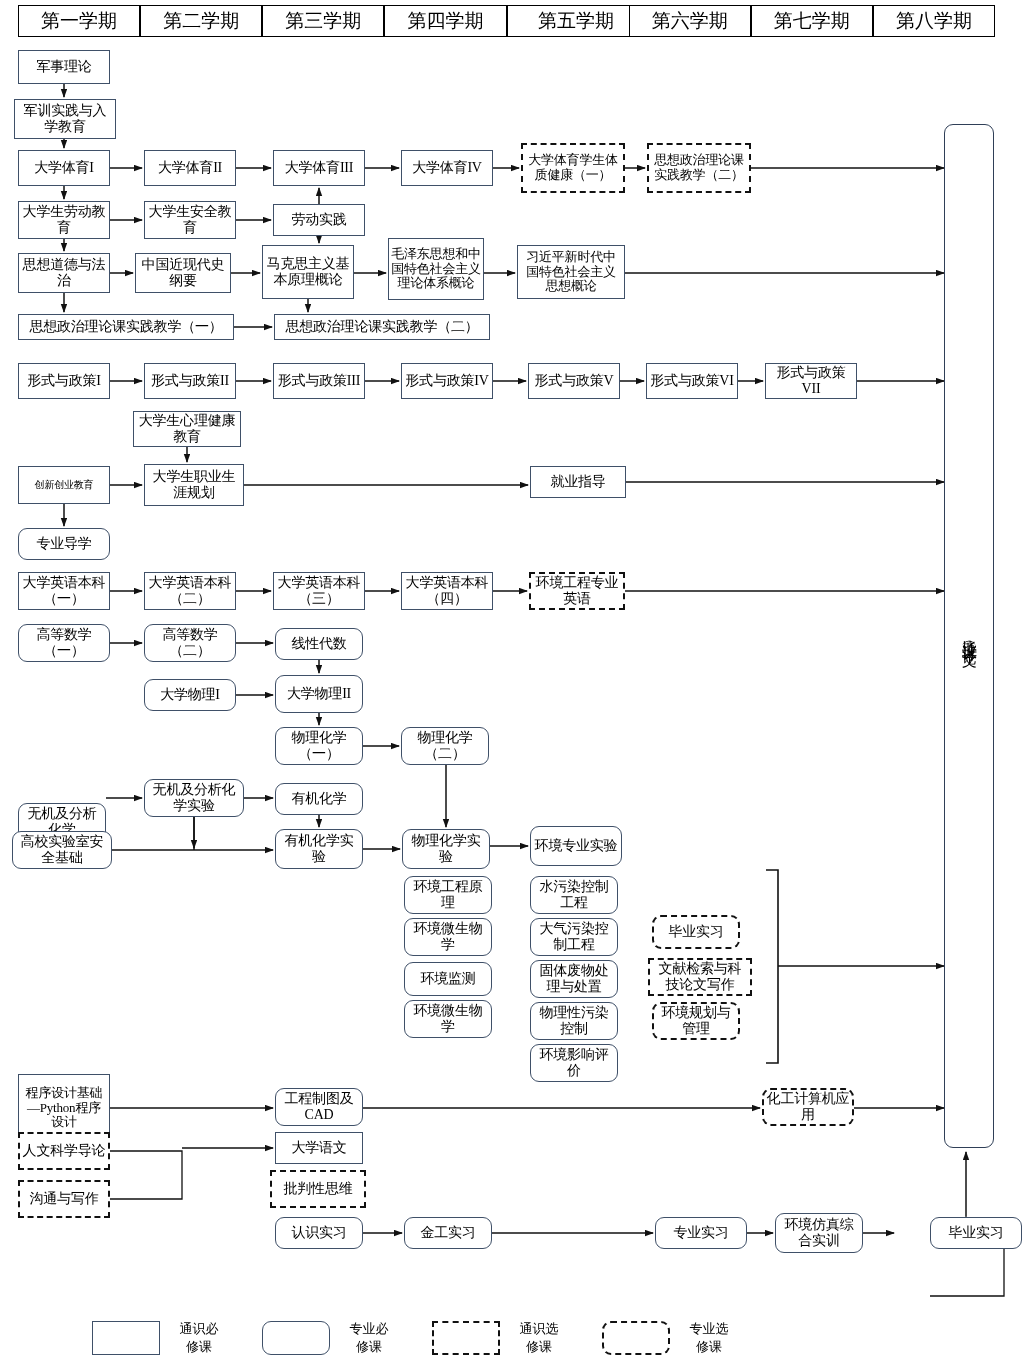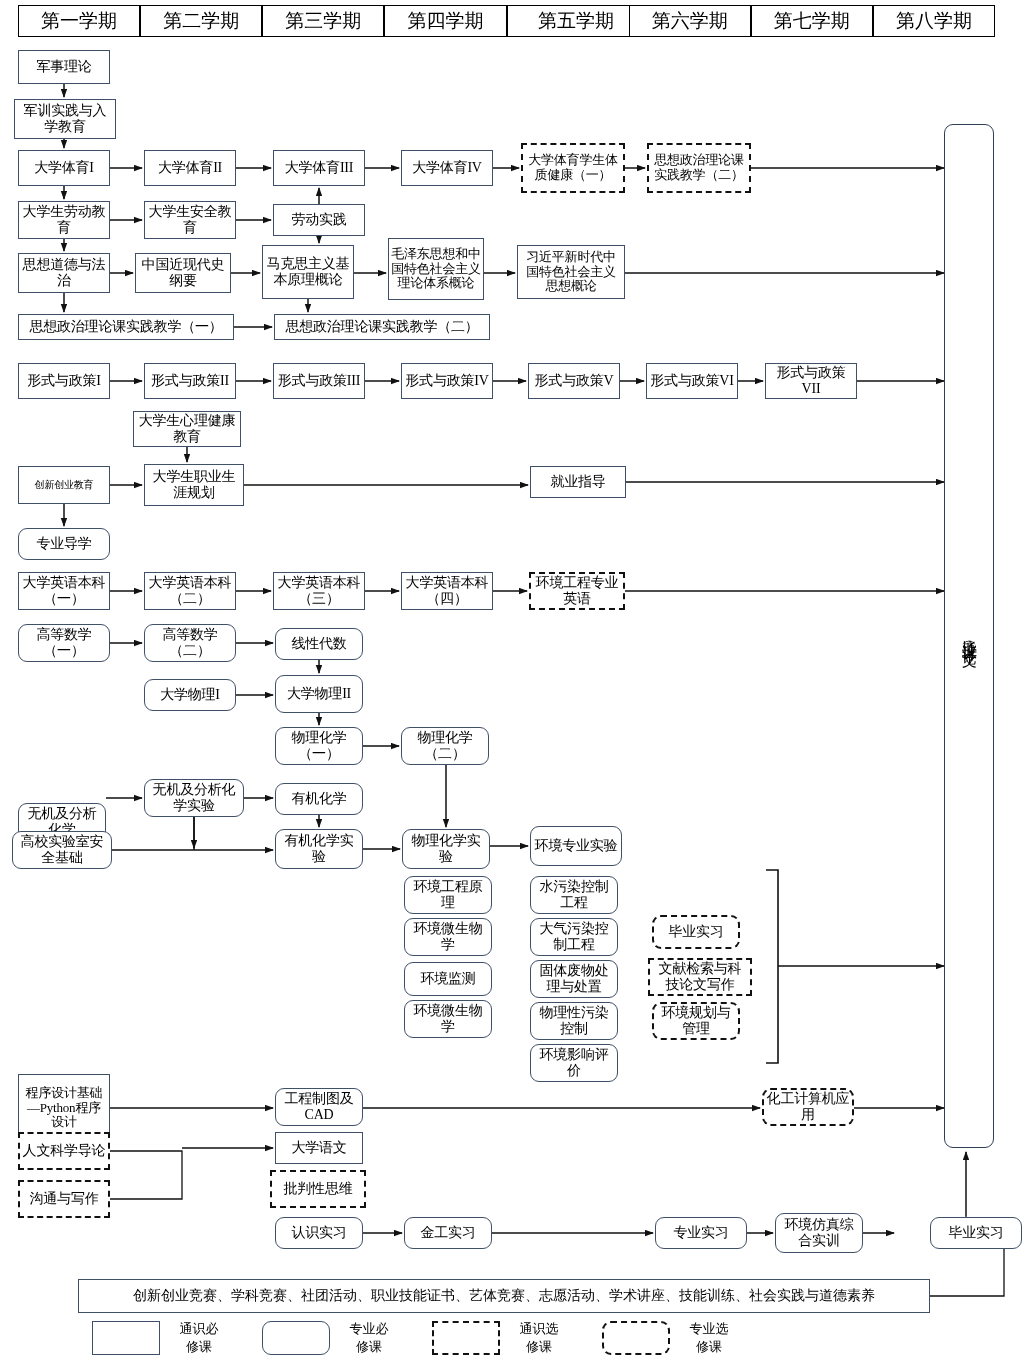--- a/index.html
+++ b/index.html
@@ -372,23 +372,20 @@
         <span>专业实习</span>
       </div>
       <div class="node solid round" style="left: 775px; top: 1213px; width: 88px; height: 40px; font-size: 14px; padding: 1px 2px;">
         <span>环境仿真综合实训</span>
       </div>
       <div class="node solid round" style="left: 896px; top: 1217px; width: 92px; height: 32px; font-size: 14px; padding: 1px 2px; margin-left: 34px;">
         <span>毕业实习</span>
       </div>
     </div>
 
-  <div class="footer" style="left:78px;top:1279px;width:852px;height:34px;">
-    <span>创新创业竞赛、学科竞赛、社团活动、职业技能证书、艺体竞赛、志愿活动、学术讲座、技能训练、社会实践与道德素养</span>
-  </div>
 
   <div id="legend">
       <div class="legendbox" style="left: 92px; top: 1321px; width: 68px; height: 34px; border: 1.6px solid rgb(63, 80, 104);"></div>
       <div class="legendlabel" style="left: 164px; top: 1322px; width: 70px;">通识必</div>
       <div class="legendlabel" style="left: 164px; top: 1340px; width: 70px;">修课</div>
       <div class="legendbox" style="left: 262px; top: 1321px; width: 68px; height: 34px; border: 1.6px solid rgb(63, 80, 104); border-radius: 9px;"></div>
       <div class="legendlabel" style="left: 334px; top: 1322px; width: 70px;">专业必</div>
       <div class="legendlabel" style="left: 334px; top: 1340px; width: 70px;">修课</div>
       <div class="legendbox" style="left: 432px; top: 1321px; width: 68px; height: 34px; border: 2px dashed rgb(17, 17, 17);"></div>
       <div class="legendlabel" style="left: 504px; top: 1322px; width: 70px;">通识选</div>

